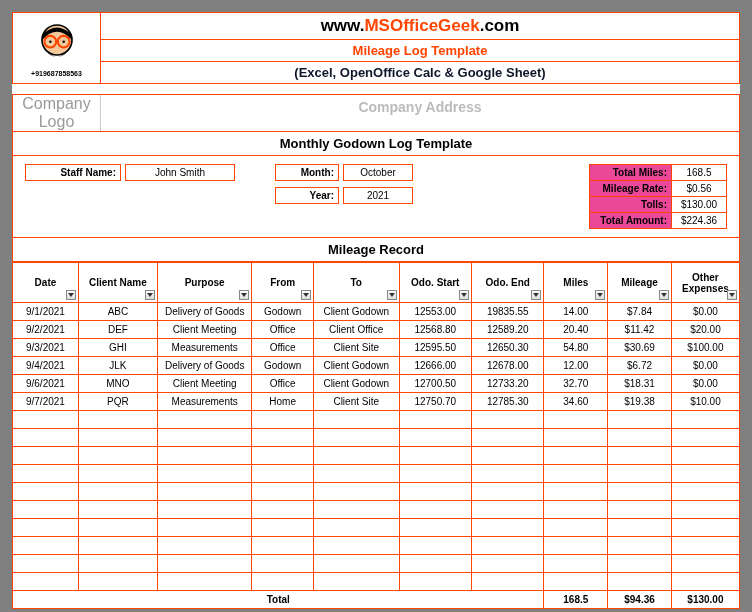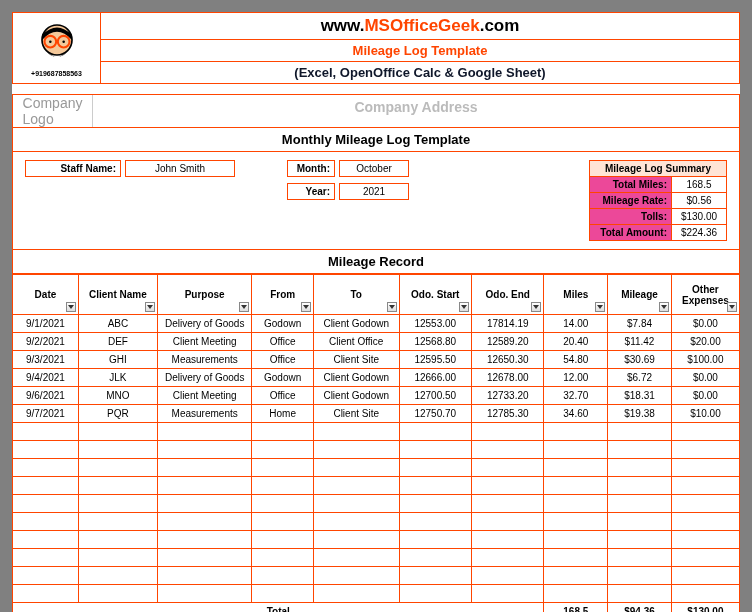--- a/index.html
+++ b/index.html
@@ -12,31 +12,31 @@
 .hdr-stack { flex: 1; display: flex; flex-direction: column; }
 .hdr-line { flex: 1; display: flex; align-items: center; justify-content: center; font-weight: bold; border-bottom: 1px solid #ff4500; padding: 3px; }
 .hdr-line:last-child { border-bottom: none; }
 .site-url { font-size: 17px; color: #ff4500; }
 .site-url .w, .site-url .c { color: #000; }
 .sub1 { color: #ff4500; font-size: 13px; }
 .sub2 { color: #0f172a; font-size: 13px; }
 .gap { height: 10px; }
 .section { border: 1px solid #ff4500; }
 .company-row { display: flex; }
-.company-logo-cell { width: 80px; border-right: 1px solid #ccc; display: flex; align-items: center; justify-content: center; font-size: 14px; color: #999; text-align: left; }
+.company-logo-cell { width: 88px; border-right: 1px solid #ccc; display: flex; align-items: center; justify-content: center; font-size: 16px; color: #999; text-align: center; }
 .company-stack { flex: 1; }
 .company-line { border-bottom: 1px solid #ff4500; text-align: center; font-weight: bold; font-size: 14px; color: #bbb; padding: 4px; }
 .company-line:last-child { border-bottom: none; }
 .section-title { text-align: center; font-weight: bold; font-size: 13px; border: 1px solid #ff4500; border-top: none; padding: 4px; }
 .info-area { border: 1px solid #ff4500; border-top: none; padding: 8px 12px; display: flex; gap: 40px; }
 .info-col { display: flex; flex-direction: column; gap: 6px; }
 .info-pair { display: flex; align-items: center; gap: 4px; }
 .info-label { width: 96px; text-align: right; font-weight: bold; border: 1px solid #ff4500; padding: 2px 4px; font-size: 10px; }
 .info-value { width: 110px; text-align: center; border: 1px solid #ff4500; padding: 2px 4px; font-size: 10px; }
-.info-col.narrow .info-label { width: 48px; margin-left: 12px; }
+.info-col.narrow .info-label { width: 64px; }
 .info-col.narrow .info-value { width: 70px; }
 .summary-box { margin-left: auto; border: 1px solid #ff4500; }
 .summary-title { background: #ffe4d6; font-weight: bold; text-align: center; border-bottom: 1px solid #ff4500; padding: 2px 6px; font-size: 10px; }
 .summary-row { display: flex; border-bottom: 1px solid #ff4500; }
 .summary-row:last-child { border-bottom: none; }
 .summary-label { width: 82px; background: #ec4899; font-weight: bold; text-align: right; border-right: 1px solid #ff4500; padding: 2px 4px; font-size: 10px; }
 .summary-val { width: 54px; text-align: center; padding: 2px 4px; font-size: 10px; }
 .record-title { text-align: center; font-weight: bold; font-size: 13px; border: 1px solid #ff4500; border-top: none; padding: 4px; }
 .grid { border: 1px solid #ff4500; border-top: none; width: 100%; border-collapse: collapse; table-layout: fixed; }
 .grid th { background: #fff; border: 1px solid #ff4500; padding: 4px 2px; font-size: 10px; font-weight: bold; position: relative; height: 40px; vertical-align: middle; }
@@ -81,41 +81,40 @@
   <div class="section">
     <div class="company-row">
       <div class="company-logo-cell" style="white-space:pre-line">Company
 Logo</div>
       <div class="company-stack">
         <div class="company-line">Company Address</div>
       </div>
     </div>
   </div>
 
-  <div class="section-title">Monthly Mileage Log Template</div>
+  <div class="section-title">Monthly Godown Log Template</div>
 
   <div class="info-area">
     <div class="info-col">
       <div class="info-pair">
         <div class="info-label">Staff Name:</div>
         <div class="info-value">John Smith</div>
       </div>
     </div>
     <div class="info-col narrow">
       <div class="info-pair">
         <div class="info-label">Month:</div>
         <div class="info-value">October</div>
       </div>
       <div class="info-pair">
         <div class="info-label">Year:</div>
         <div class="info-value">2021</div>
       </div>
     </div>
     <div class="summary-box">
-      <div class="summary-title">Mileage Log Summary</div>
       <div id="summary-rows">
           <div class="summary-row">
             <div class="summary-label">Total Miles:</div>
             <div class="summary-val">168.5</div>
           </div>
           <div class="summary-row">
             <div class="summary-label">Mileage Rate:</div>
             <div class="summary-val">$0.56</div>
           </div>
           <div class="summary-row">
@@ -160,21 +159,21 @@
         </tr>
       </thead>
     <tbody id="grid-body">
         <tr>
           <td>9/1/2021</td>
           <td>ABC</td>
           <td>Delivery of Goods</td>
           <td>Godown</td>
           <td>Client Godown</td>
           <td>12553.00</td>
-          <td>17814.19</td>
+          <td>19835.55</td>
           <td>14.00</td>
           <td>$7.84</td>
           <td>$0.00</td>
         </tr>
         <tr>
           <td>9/2/2021</td>
           <td>DEF</td>
           <td>Client Meeting</td>
           <td>Office</td>
           <td>Client Office</td>

